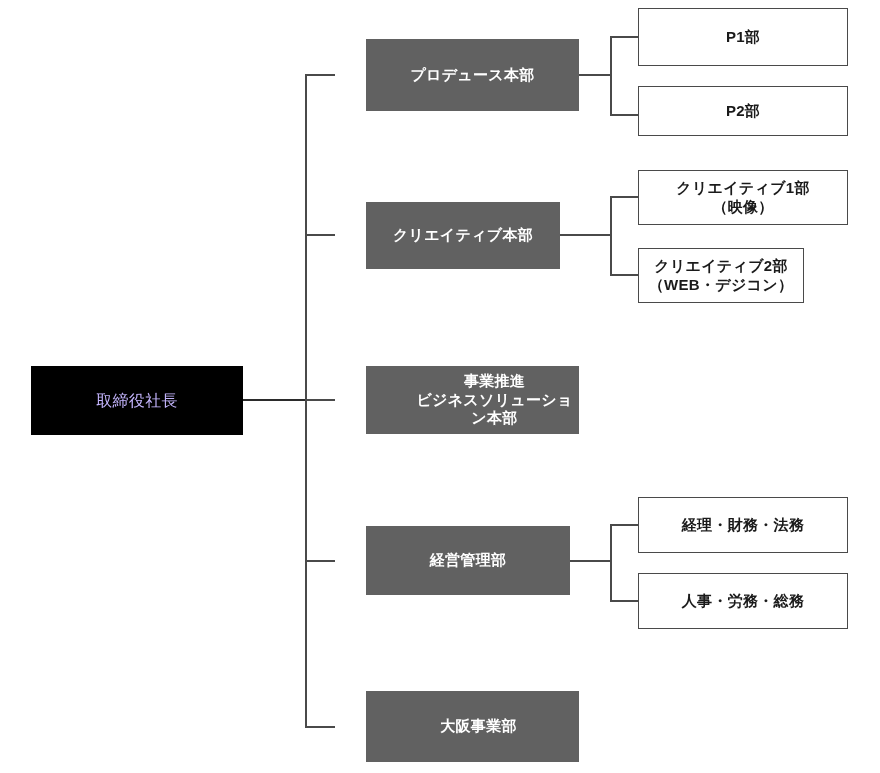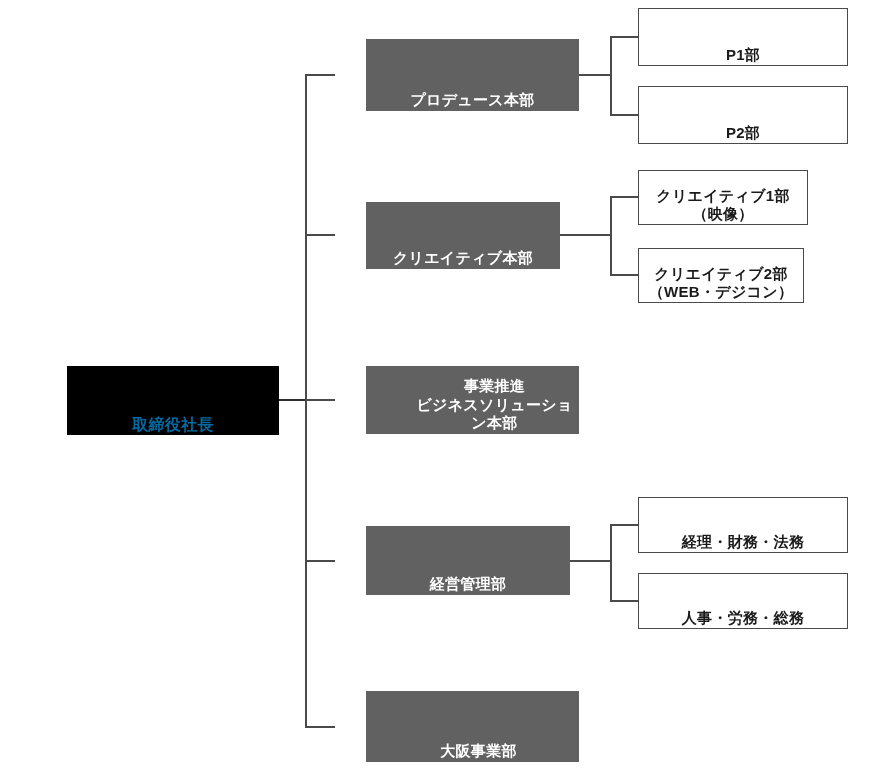--- a/index.html
+++ b/index.html
@@ -14,37 +14,36 @@
     position: relative;
     width: 880px;
     height: 773px;
     background: #ffffff;
     overflow: hidden;
   }
   .node {
     position: absolute;
     box-sizing: border-box;
     display: flex;
-    align-items: flex-end;
+    align-items: center;
     justify-content: center;
     text-align: center;
     line-height: 1.25;
     letter-spacing: 0.02em;
   }
   .node-label {
     display: block;
     white-space: pre-line;
   }
   .node.level-root {
     background: #000000;
-    color: #0369a1;
-    font-weight: bold;
+    color: #c4b5fd;
+    font-weight: normal;
     font-size: 16px;
     border: none;
-    margin-left: 36px;
   }
   .node.level-division {
     background: #616161;
     color: #ffffff;
     font-weight: bold;
     font-size: 15px;
     border: 1px solid #616161;
     margin-left: 32px;
   }
   .node.level-department {
@@ -102,28 +101,28 @@
   <div class="node level-root" style="left:31px; top:366px; width:212px; height:69px;">
     <span class="node-label">取締役社長</span>
   </div>
 
   <div class="node level-division" style="left:334px; top:39px; width:213px; height:72px;">
     <span class="node-label">プロデュース本部</span>
   </div>
   <div class="node level-department" style="left:638px; top:8px; width:210px; height:58px;">
     <span class="node-label">P1部</span>
   </div>
-  <div class="node level-department" style="left:638px; top:86px; width:210px; height:58px;">
+  <div class="node level-department" style="left:638px; top:86px; width:210px; height:50px;">
     <span class="node-label">P2部</span>
   </div>
 
   <div class="node level-division" style="left:334px; top:202px; width:194px; height:67px;">
     <span class="node-label">クリエイティブ本部</span>
   </div>
-  <div class="node level-department" style="left:638px; top:170px; width:170px; height:55px;">
+  <div class="node level-department" style="left:638px; top:170px; width:210px; height:55px;">
     <span class="node-label">クリエイティブ1部
 （映像）</span>
   </div>
   <div class="node level-department" style="left:638px; top:248px; width:166px; height:55px;">
     <span class="node-label">クリエイティブ2部
 （WEB・デジコン）</span>
   </div>
 
   <div class="node level-division" style="left:334px; top:366px; width:213px; height:68px;padding-left:44px;">
     <span class="node-label">事業推進

